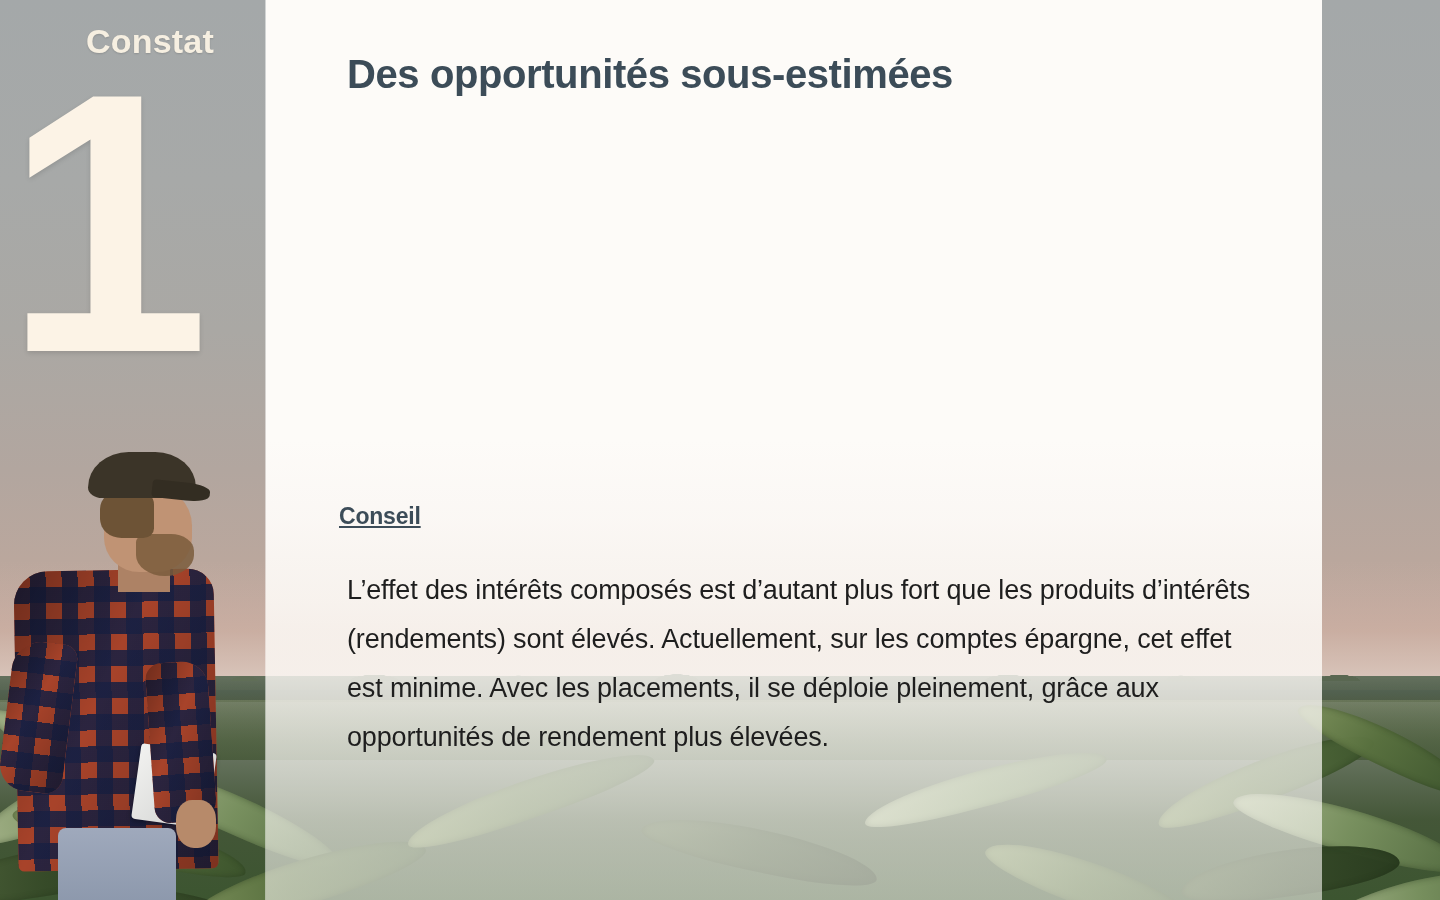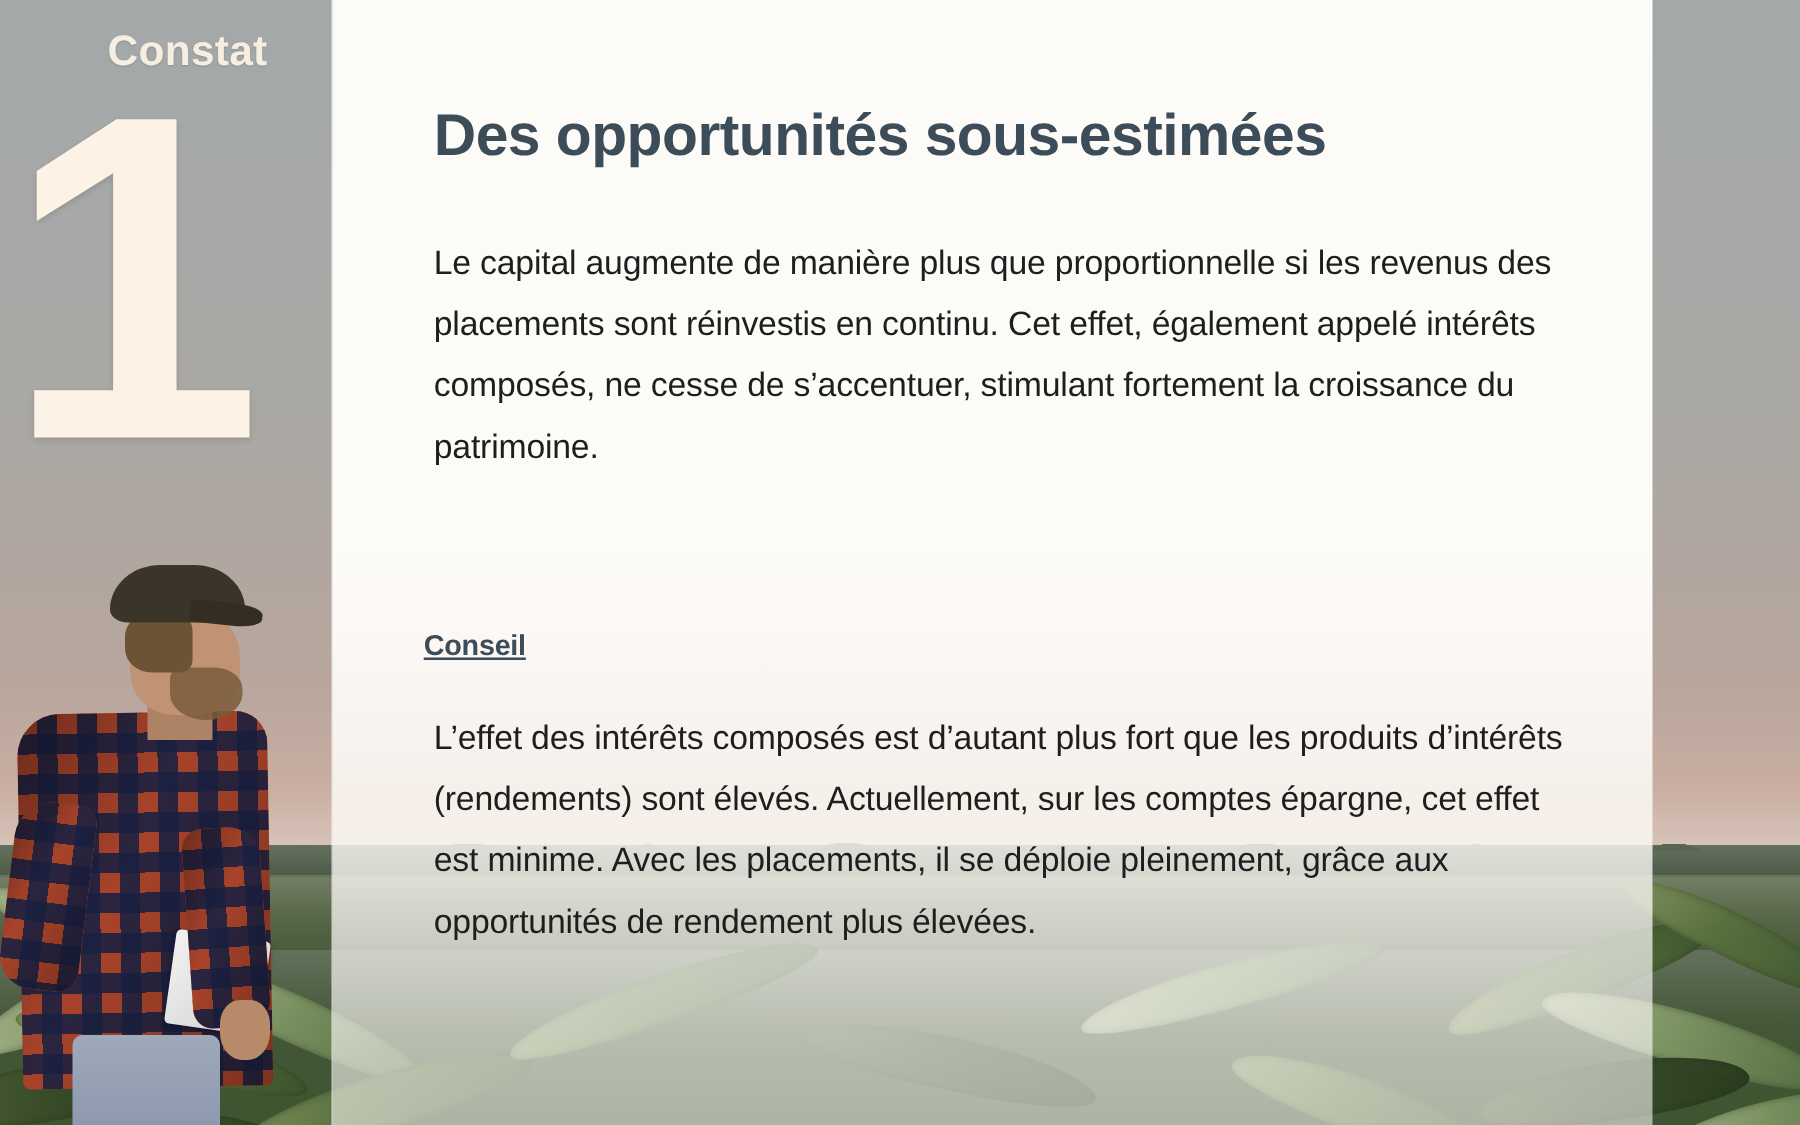--- a/index.html
+++ b/index.html
@@ -205,22 +205,22 @@
   }
   .panel-inner {
     position: relative;
     padding: 0;
     height: 100%;
   }
 
   .slide-title {
     position: absolute;
     left: 81px;
-    top: 80px;
-    font-size: 47px;
+    top: 52px;
+    font-size: 40px;
     font-weight: bold;
     color: #3c4c58;
     letter-spacing: -0.4px;
     white-space: nowrap;
   }
 
   .body-block {
     position: absolute;
     left: 81px;
     top: 186px;
@@ -347,23 +347,20 @@
   <div class="sidebar">
     <div class="constat-label">Constat</div>
     <div class="constat-number">1</div>
   </div>
 
   <div class="panel">
     <div class="panel-inner">
 
       <div class="slide-title">Des opportunités sous-estimées</div>
 
-      <div class="body-block">
-        <p>Le capital augmente de manière plus que proportionnelle si les revenus des placements sont réinvestis en continu. Cet effet, également appelé intérêts composés, ne cesse de s’accentuer, stimulant fortement la croissance du patrimoine.</p>
-      </div>
 
       <div class="tip-heading">Conseil</div>
 
       <div class="tip-block">
         <p>L’effet des intérêts composés est d’autant plus fort que les produits d’intérêts (rendements) sont élevés. Actuellement, sur les comptes épargne, cet effet est minime. Avec les placements, il se déploie pleinement, grâce aux opportunités de rendement plus élevées.</p>
       </div>
 
     </div>
   </div>
 

